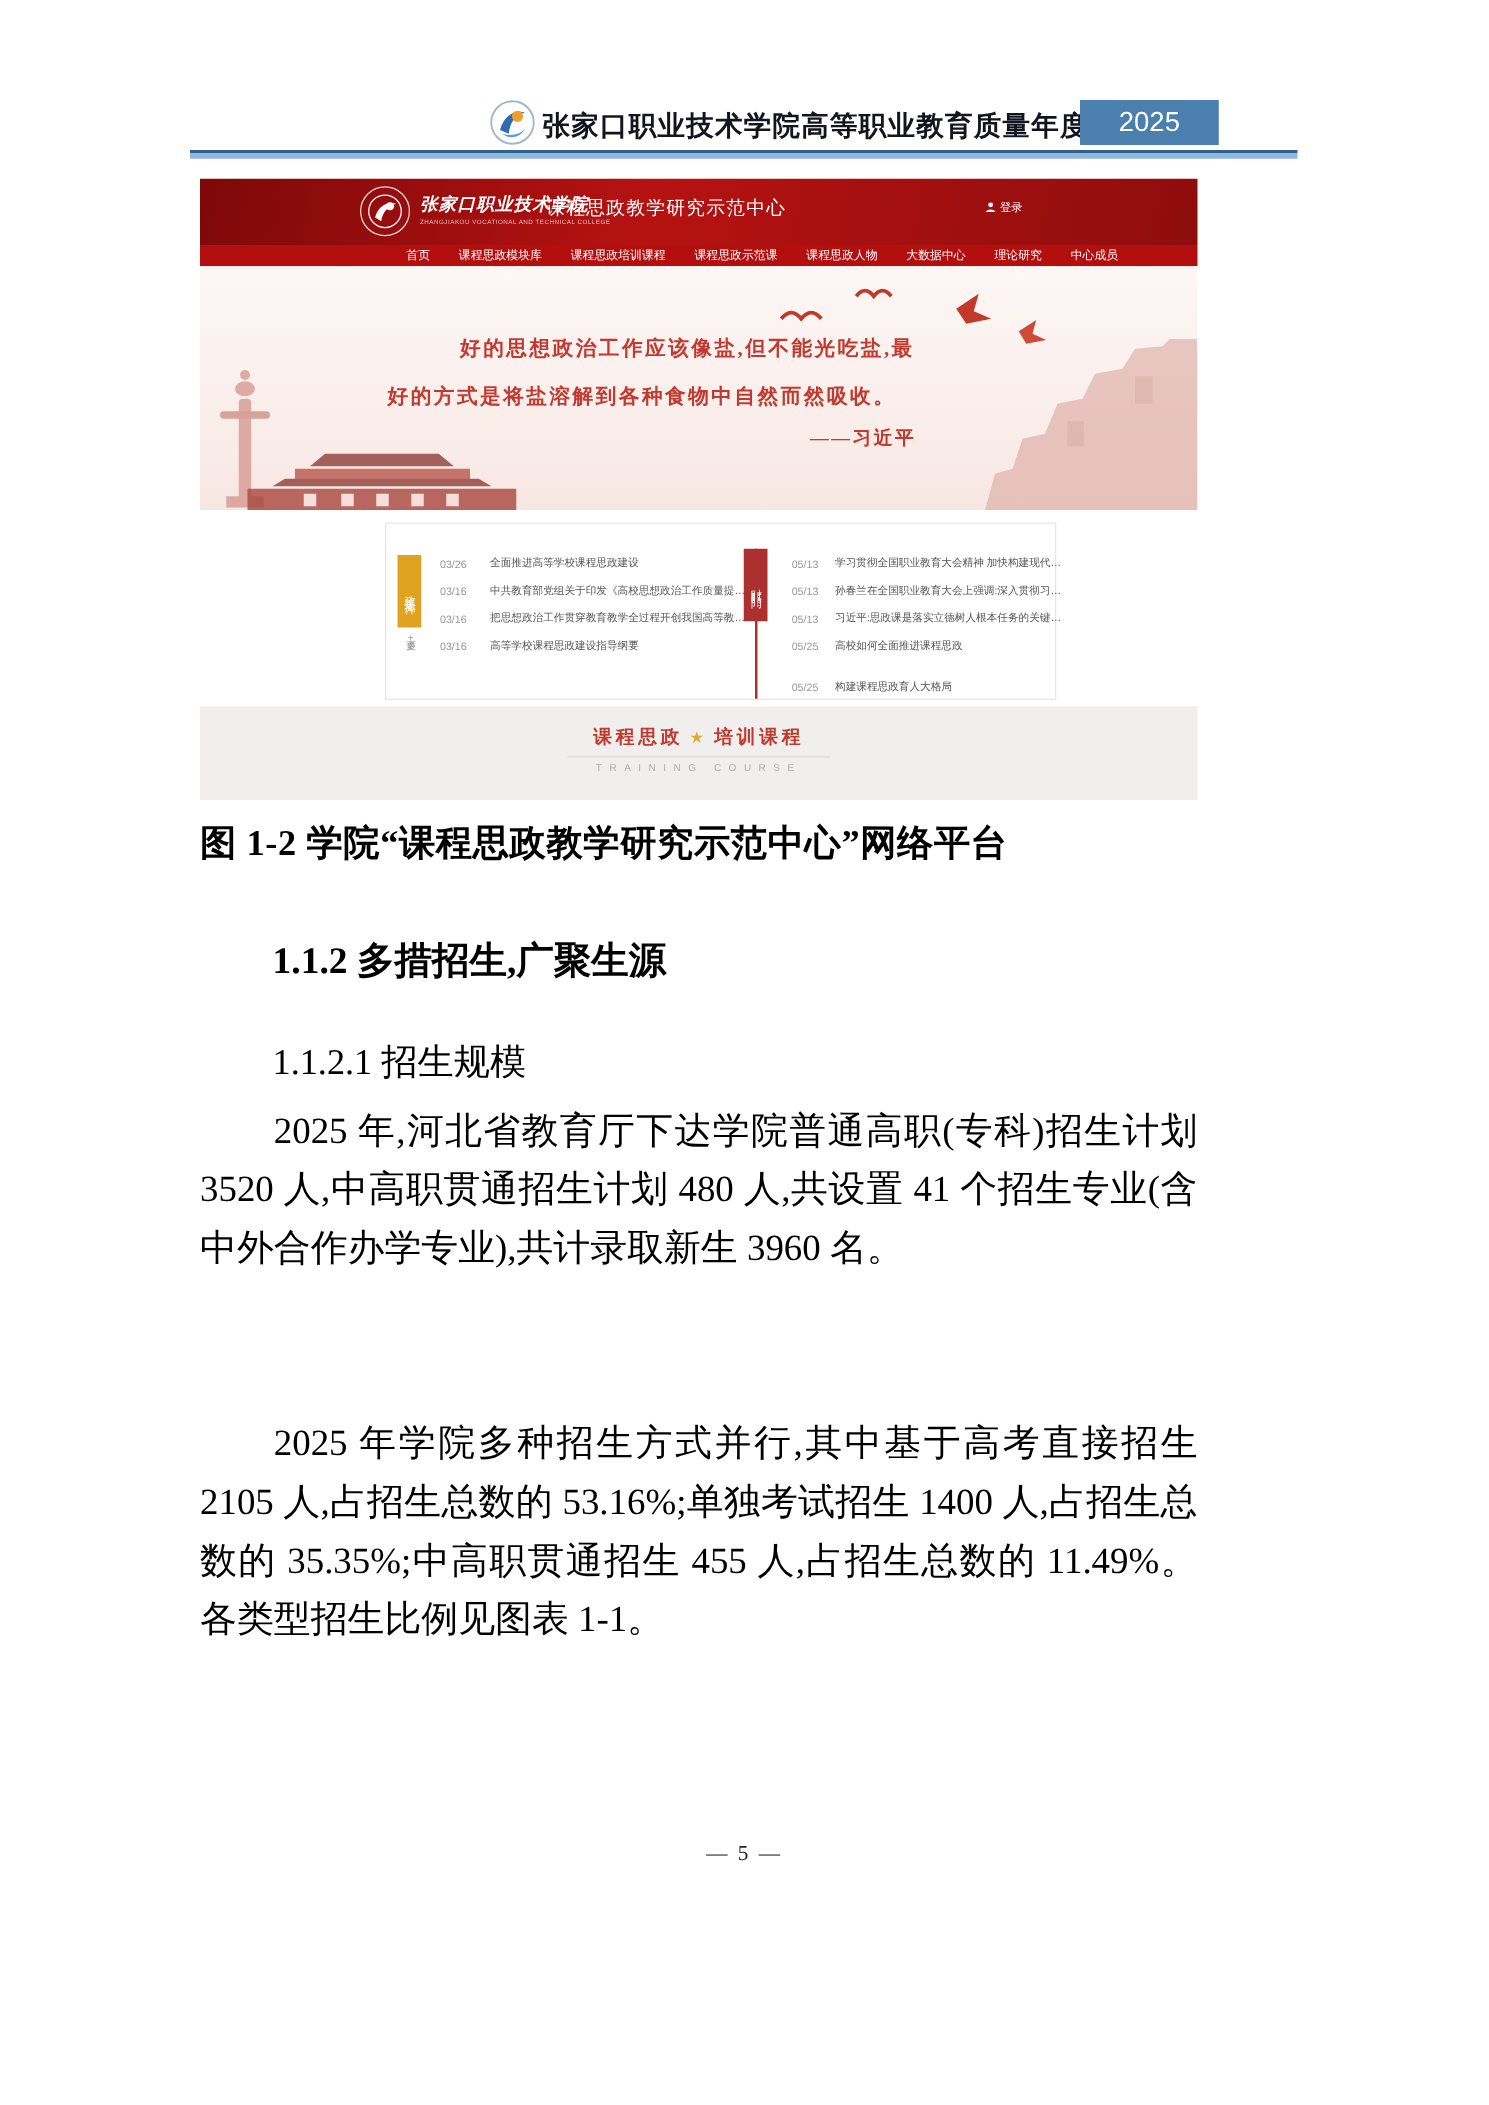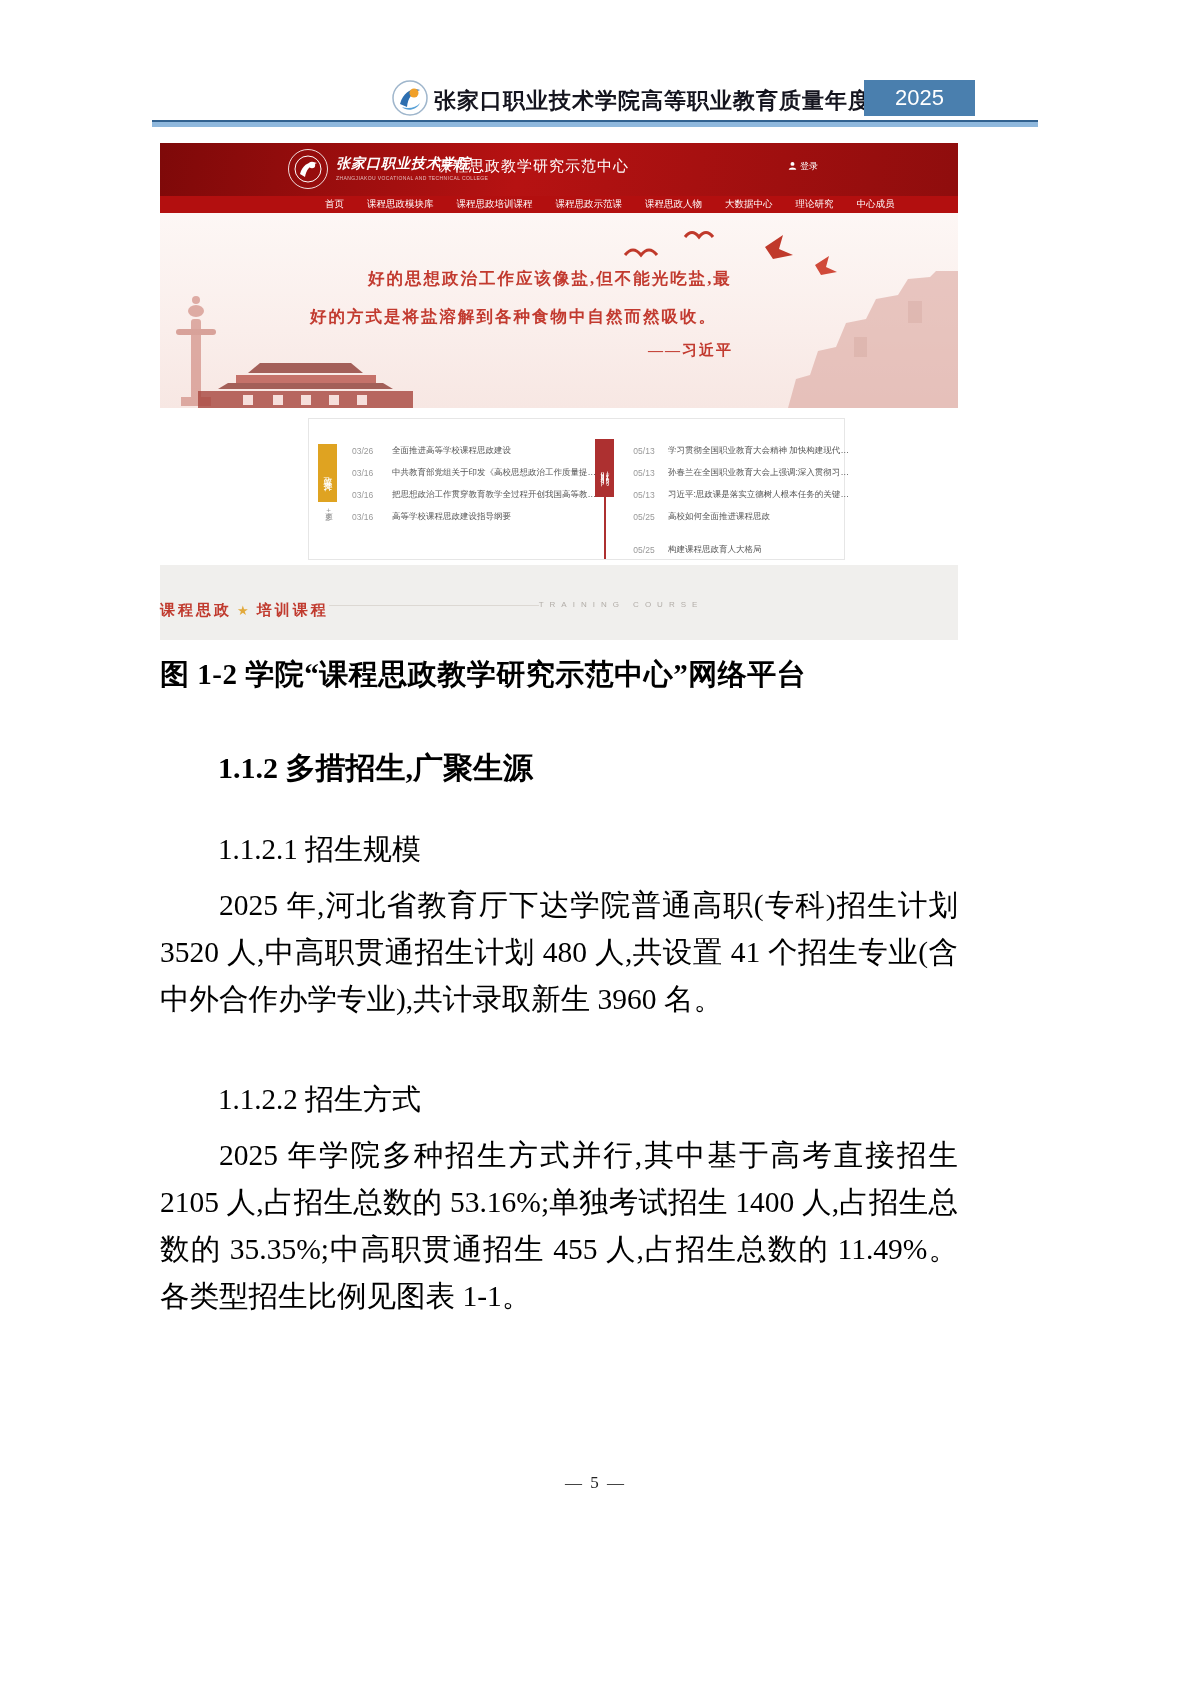--- a/index.html
+++ b/index.html
@@ -70,21 +70,21 @@
   .news-list.left { left:192px; top:32px; width:245px; }
   .news-list.right { left:468px; top:32px; width:222px;text-align:center; }
   .news-row { display:flex; align-items:center; height:22px; cursor:pointer; }
   .news-row.gap { margin-top:11px; }
   .news-date { width:32px; flex:none; color:#999; font-size:8.5px; }
   .news-title { color:#555; font-size:8.5px; white-space:nowrap; overflow:hidden;
     text-overflow:ellipsis; padding-left:8px; }
 
   
   .site-gray { position:absolute; left:0; top:422px; width:798px; height:75px; background:#f0efed;
-    display:flex; flex-direction:row; align-items:center; }
+    display:flex; flex-direction:column; align-items:center; }
   .training-title { margin-top:15px; font-size:15px; font-weight:bold; color:#c03a2e;
     letter-spacing:3px; display:flex; align-items:center; gap:5px; }
   .training-title .star { color:#e2a93b; font-size:13px; }
   .training-rule { width:210px; height:1px; background:#dcd8d3; margin-top:6px; }
   .training-sub { margin-top:4px; font-size:8px; color:#b2ada8; letter-spacing:6px; }
 
   
   .doc { position:absolute; left:160px; width:798px; color:#000; }
   .fig-caption { top:655px; width:798px; text-align:left; font-weight:bold; font-size:29px;
     letter-spacing:.5px; position:absolute; }
@@ -249,19 +249,18 @@
   </div>
 
   <div class="doc fig-caption" style="left:160px;">图 1-2 学院“课程思政教学研究示范中心”网络平台</div>
 
   <div class="h-sec" style="top:748px;">1.1.2 多措招生,广聚生源</div>
 
   <div class="h-sub" style="top:830px;">1.1.2.1 招生规模</div>
 
   <div class="doc para" style="top:882px;">2025 年,河北省教育厅下达学院普通高职(专科)招生计划 3520 人,中高职贯通招生计划 480 人,共设置 41 个招生专业(含中外合作办学专业),共计录取新生 3960 名。</div>
 
-  <div class="h-sub" style="top:1080px;">1.1.2.2 招生方式</div>
 
   <div class="doc para" style="top:1132px;">2025 年学院多种招生方式并行,其中基于高考直接招生 2105 人,占招生总数的 53.16%;单独考试招生 1400 人,占招生总数的 35.35%;中高职贯通招生 455 人,占招生总数的 11.49%。各类型招生比例见图表 1-1。</div>
 
   <div class="page-num">— 5 —</div>
 
 </div>
 
 </body></html>

